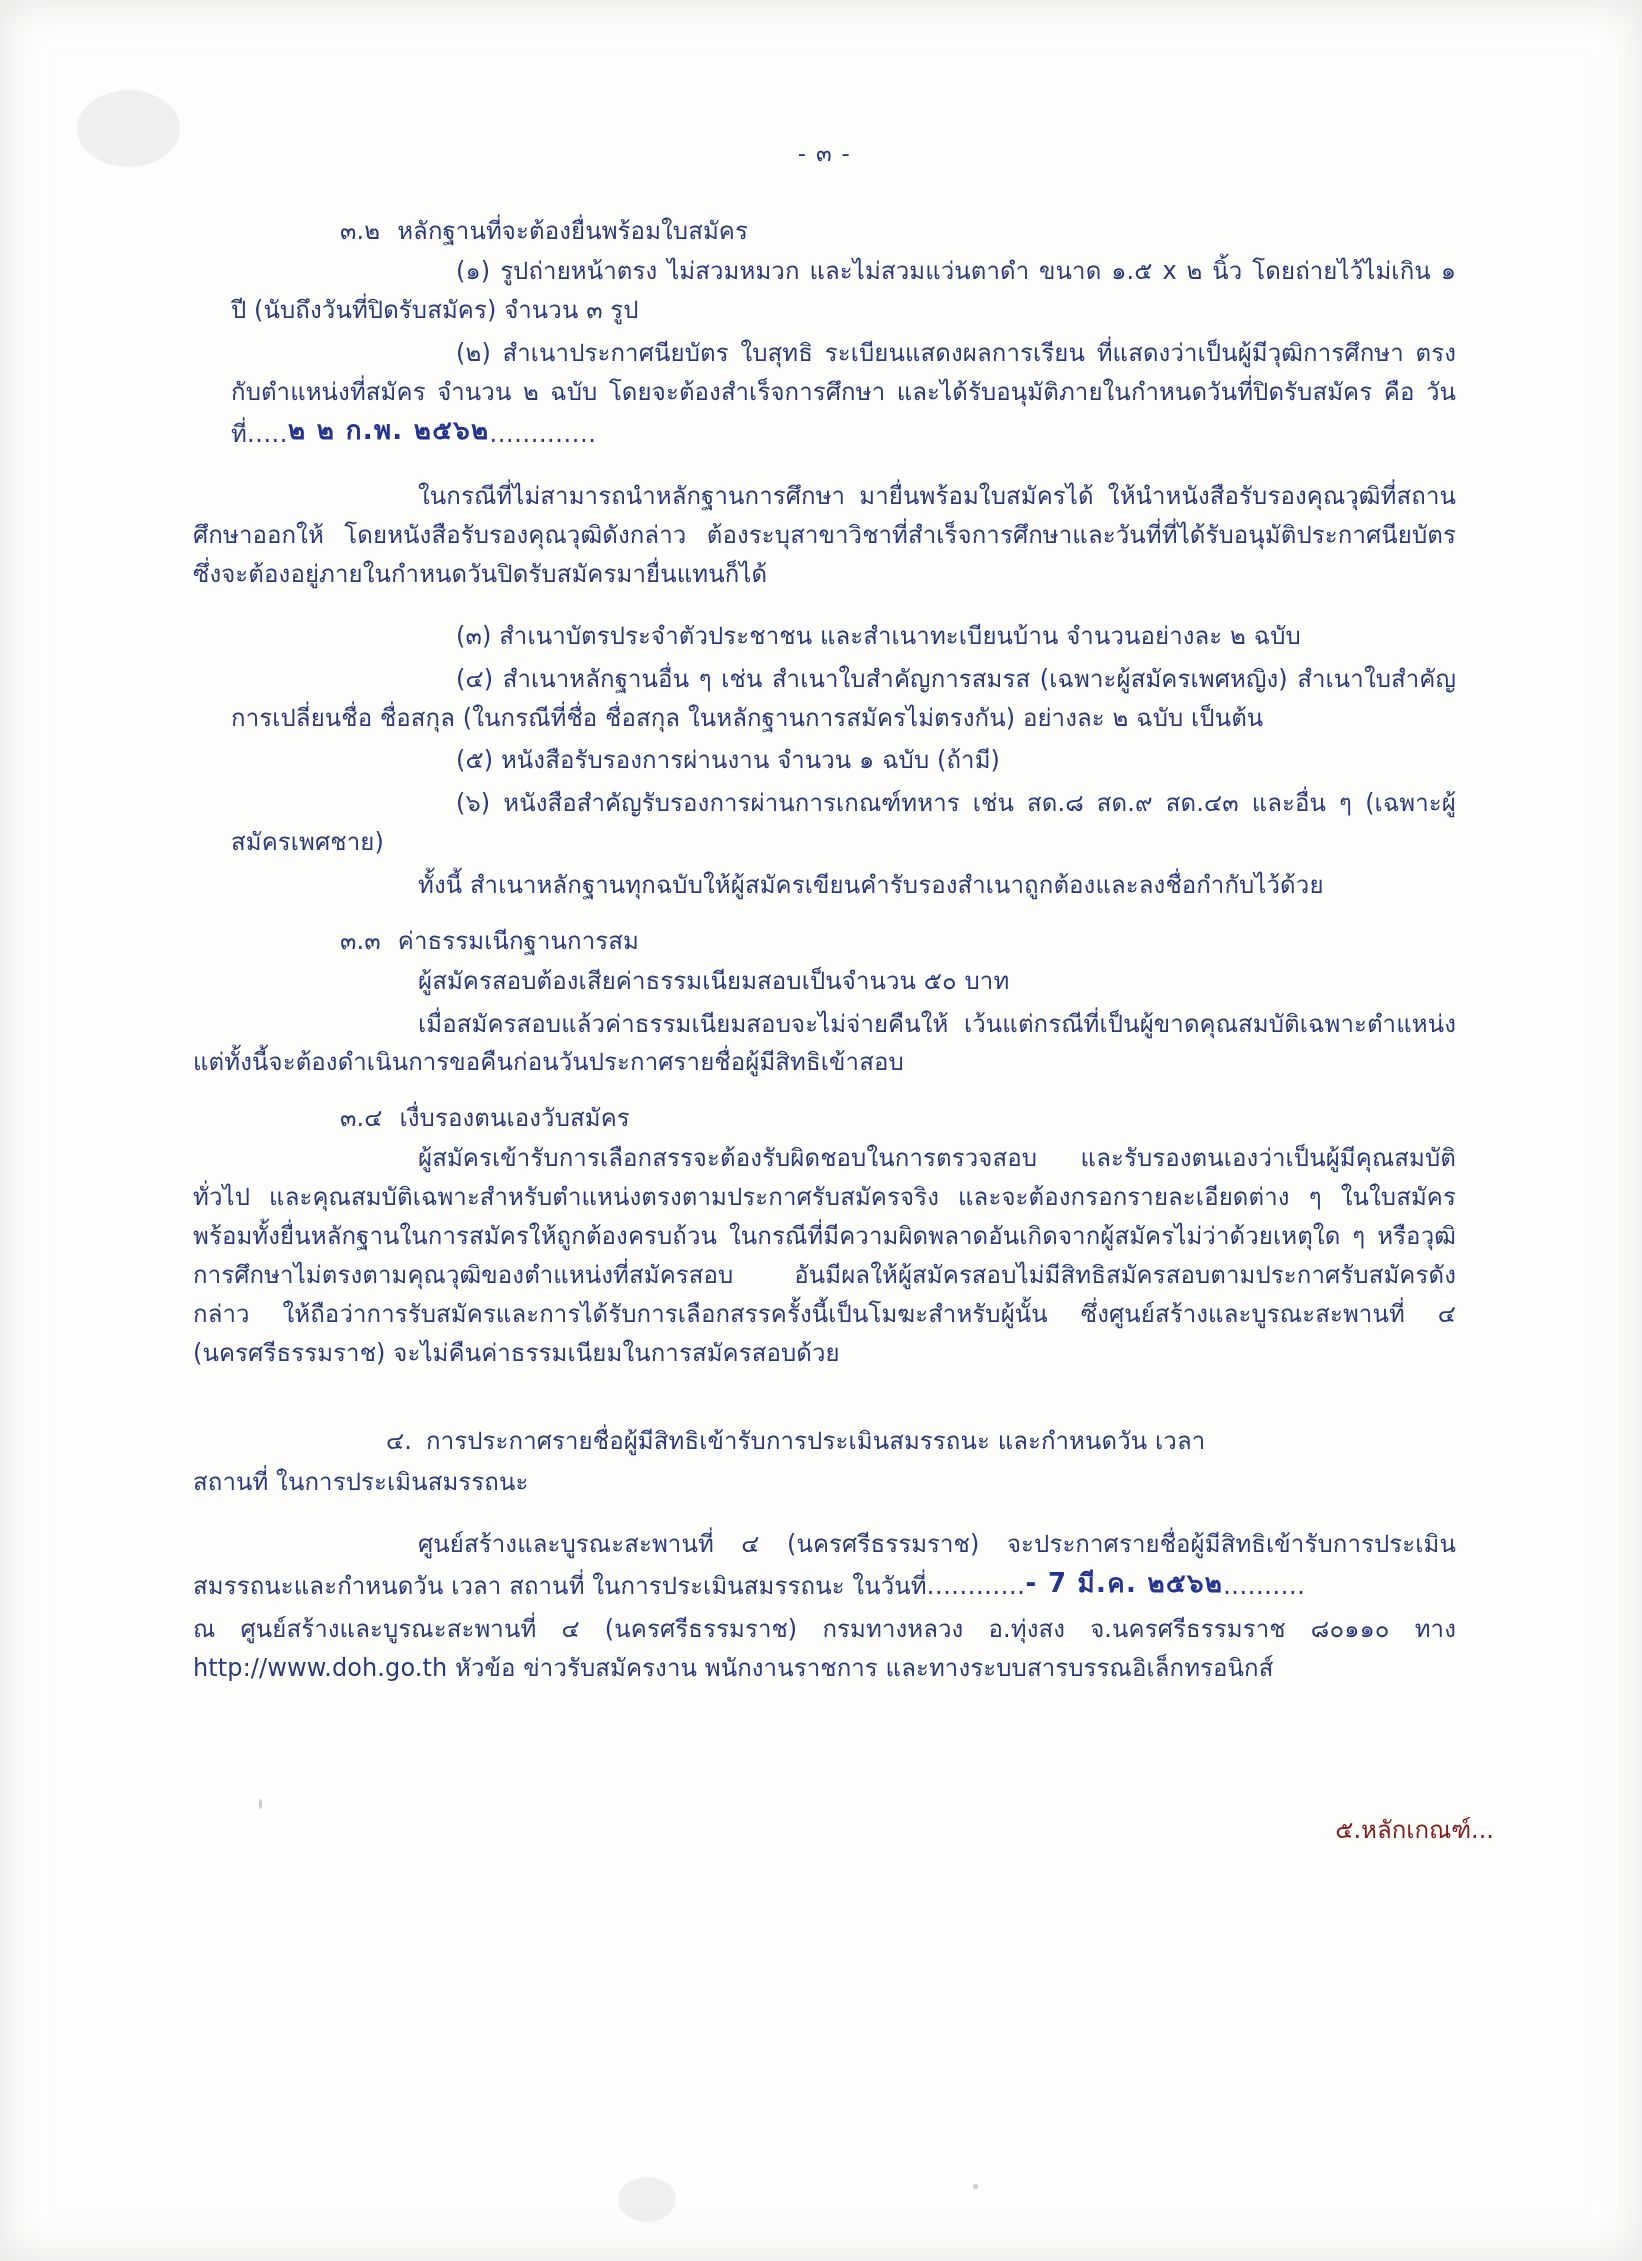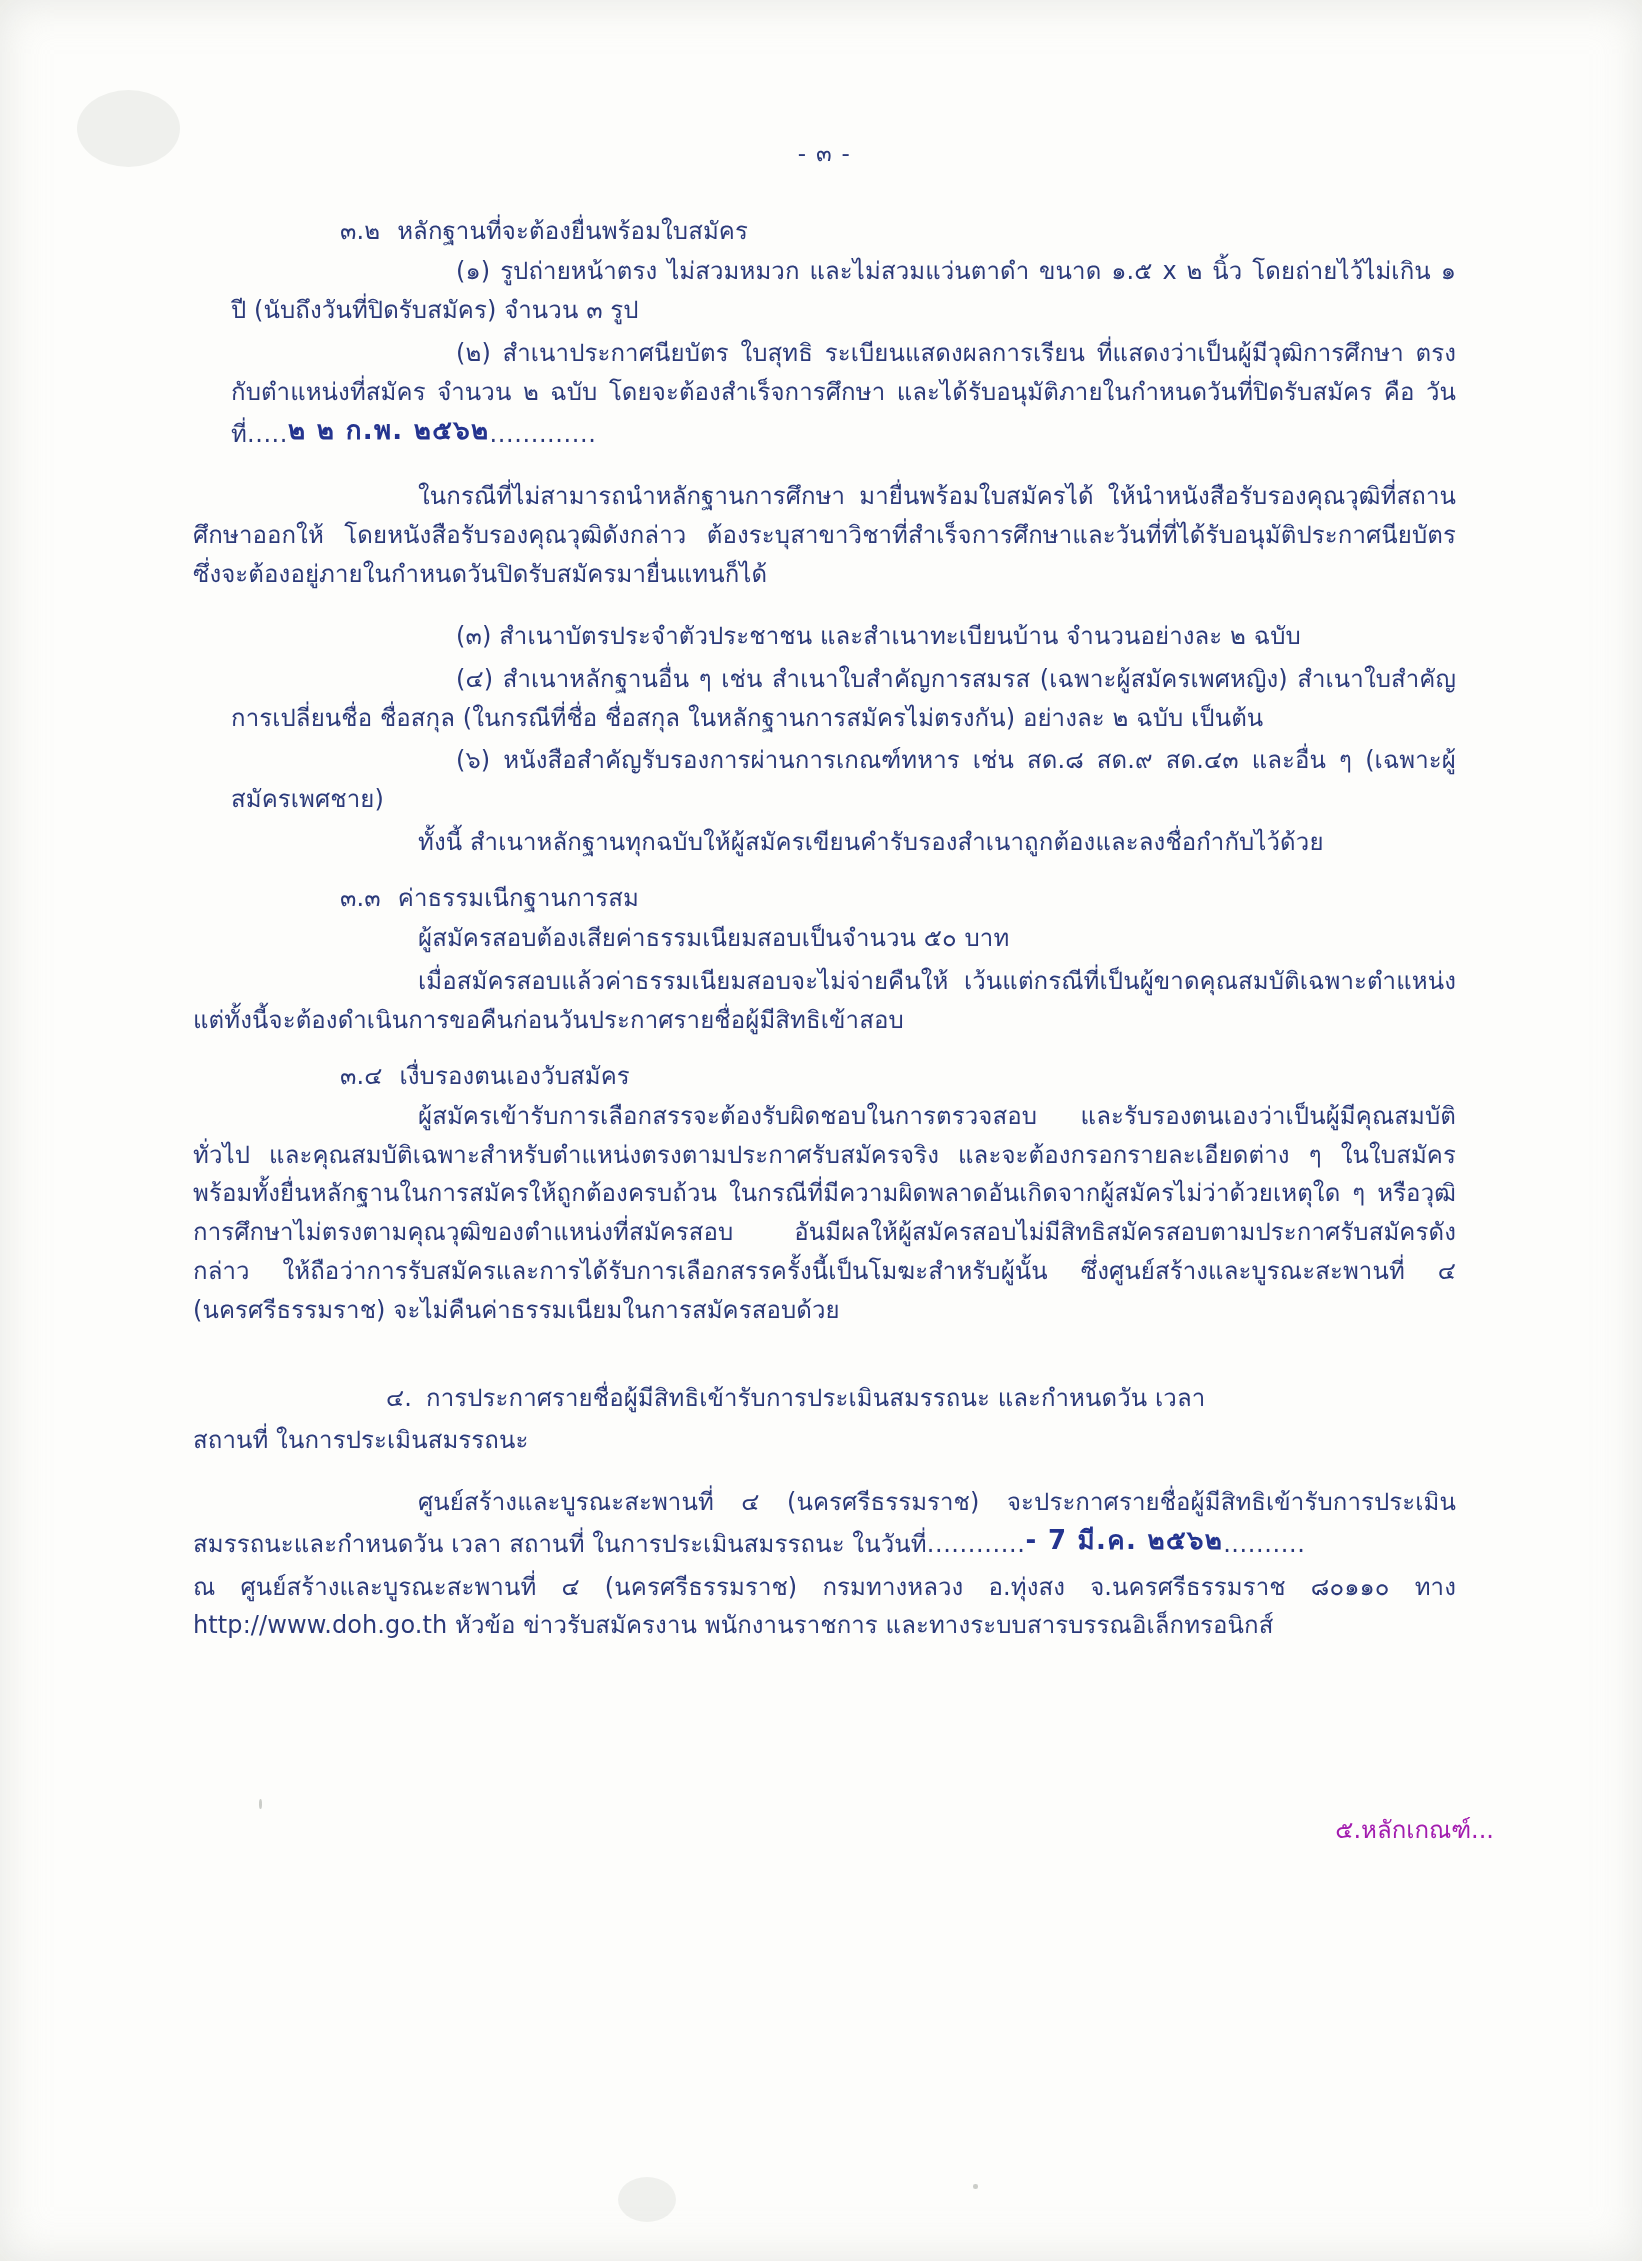--- a/index.html
+++ b/index.html
@@ -82,21 +82,21 @@
     margin-left: 193px;
     margin-top: 26px;
     margin-bottom: 2.6px;
   }
   .section-title .num { margin-right: 14px; }
   .footer-note {
     position: absolute;
     right: 149px;
     top: 1810px;
     font-size: 24px;
-    color: #a21caf;
+    color: #7f1d1d;
   }
   .smudge {
     position: absolute;
     border-radius: 50%;
     background: rgba(120,125,115,0.10);
     pointer-events: none;
   }
   .speck {
     position: absolute;
     background: rgba(110,115,105,0.35);
@@ -130,20 +130,21 @@
     </div>
 
     <div class="spacer-md"></div>
 
     <div class="para indent-block">ในกรณีที่ไม่สามารถนำหลักฐานการศึกษา มายื่นพร้อมใบสมัครได้ ให้นำหนังสือรับรองคุณวุฒิที่สถานศึกษาออกให้ โดยหนังสือรับรองคุณวุฒิดังกล่าว ต้องระบุสาขาวิชาที่สำเร็จการศึกษาและวันที่ที่ได้รับอนุมัติประกาศนียบัตร ซึ่งจะต้องอยู่ภายในกำหนดวันปิดรับสมัครมายื่นแทนก็ได้</div>
 
     <div class="spacer-md"></div>
 
     <div class="para indent-item">(๓)  สำเนาบัตรประจำตัวประชาชน และสำเนาทะเบียนบ้าน จำนวนอย่างละ ๒ ฉบับ</div>
     <div class="para indent-item">(๔)  สำเนาหลักฐานอื่น ๆ เช่น สำเนาใบสำคัญการสมรส (เฉพาะผู้สมัครเพศหญิง) สำเนาใบสำคัญการเปลี่ยนชื่อ ชื่อสกุล (ในกรณีที่ชื่อ ชื่อสกุล ในหลักฐานการสมัครไม่ตรงกัน) อย่างละ ๒ ฉบับ เป็นต้น</div>
+    <div class="para indent-item">(๕)  หนังสือรับรองการผ่านงาน จำนวน ๑ ฉบับ (ถ้ามี)</div>
     <div class="para indent-item">(๖)  หนังสือสำคัญรับรองการผ่านการเกณฑ์ทหาร เช่น สด.๘  สด.๙  สด.๔๓ และอื่น ๆ (เฉพาะผู้สมัครเพศชาย)</div>
     <div class="para indent-block">ทั้งนี้ สำเนาหลักฐานทุกฉบับให้ผู้สมัครเขียนคำรับรองสำเนาถูกต้องและลงชื่อกำกับไว้ด้วย</div>
 
     <div class="para heading">
       <span class="num">๓.๓</span><span>ค่าธรรมเนีกฐานการสม</span>
     </div>
     <div class="para indent-block">ผู้สมัครสอบต้องเสียค่าธรรมเนียมสอบเป็นจำนวน  ๕๐  บาท</div>
     <div class="para indent-block">เมื่อสมัครสอบแล้วค่าธรรมเนียมสอบจะไม่จ่ายคืนให้ เว้นแต่กรณีที่เป็นผู้ขาดคุณสมบัติเฉพาะตำแหน่ง แต่ทั้งนี้จะต้องดำเนินการขอคืนก่อนวันประกาศรายชื่อผู้มีสิทธิเข้าสอบ</div>
 
     <div class="para heading">

